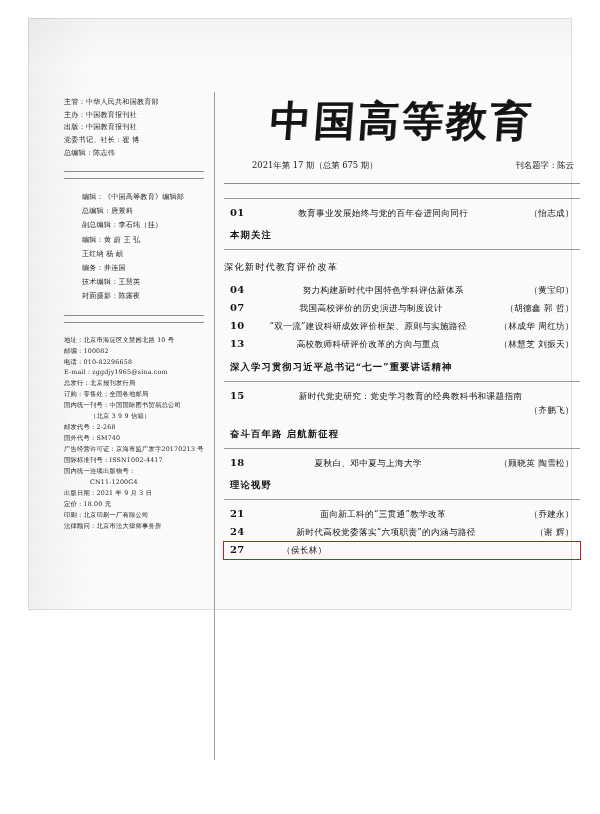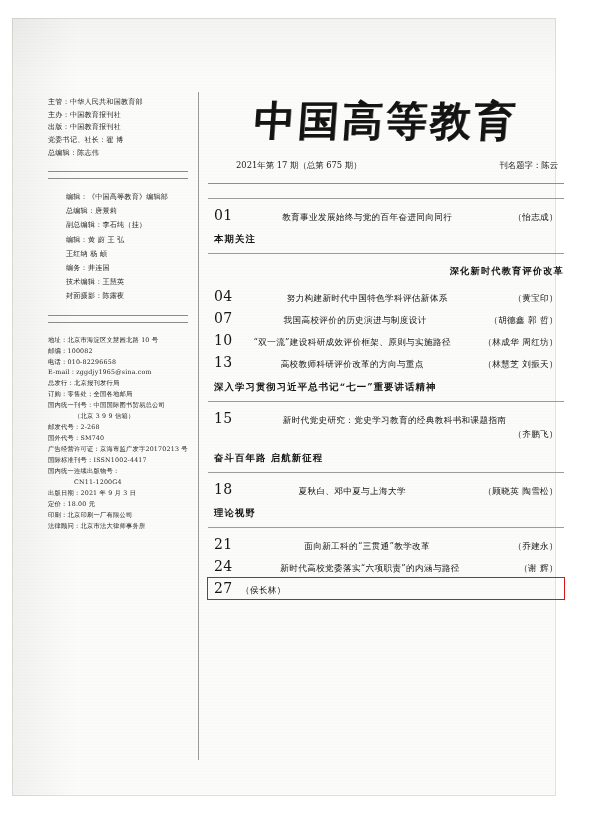--- a/index.html
+++ b/index.html
@@ -11,24 +11,24 @@
     position: relative;
     width: 600px;
     height: 814px;
     background: #ffffff;
     overflow: hidden;
     font-family: "DejaVu Serif", "Liberation Serif", serif;
   }
   
   #sheet {
     position: absolute;
-    left: 12px;
+    left: 28px;
     top: 18px;
     width: 544px;
-    height: 778px;
+    height: 592px;
     background: #fbfbfa;
     box-shadow: 0 0 0 1px #e2e2de inset;
   }
   #sheet:before {
     content: "";
     position: absolute;
     left: 0; top: 0; right: 0; bottom: 0;
     background:
       linear-gradient(90deg, rgba(0,0,0,0.045) 0%, rgba(0,0,0,0.0) 12%),
       linear-gradient(180deg, rgba(0,0,0,0.03) 0%, rgba(0,0,0,0) 8%);
@@ -113,53 +113,55 @@
     font-weight: 700;
     font-size: 9.4px;
     letter-spacing: 1.1px;
     padding: 5px 0 4px 6px;
   }
   .section-rule {
     border-top: 1px solid #9c9c9c;
     margin: 3px 0 5px 0;
   }
   .feature-title {
-    text-align: right;
-    font-weight: 700;
+    text-align: left;
+    font-weight: 400;
     font-size: 9.2px;
     letter-spacing: 1.2px;
     padding: 6px 0 7px 0;
   }
   .entry {
     display: flex;
     align-items: baseline;
     padding: 2.6px 6px 2.6px 6px;
     letter-spacing: 0.35px;
   }
   .entry .num {
     width: 17px;
     flex: 0 0 17px;
-    font-size: 14px;
+    font-size: 10px;
+    font-weight: bold;
   }
   .entry .txt {
     flex: 1 1 auto;
     white-space: nowrap;
     overflow: hidden;
     text-align: center;
   }
   .entry .auth {
     flex: 0 0 auto;
     padding-left: 10px;
     white-space: nowrap;
   }
   .entry.highlight {
     outline: 1.2px solid #d31717;
     outline-offset: 0px;
     padding-top: 2.2px;
     padding-bottom: 2.2px;
+    gap: 25px;
   }
   .auth-right {
     display: flex;
     justify-content: flex-end;
     padding: 0 6px 4px 0;
     letter-spacing: 0.35px;
   }
   
   #grain {
     position: absolute;

